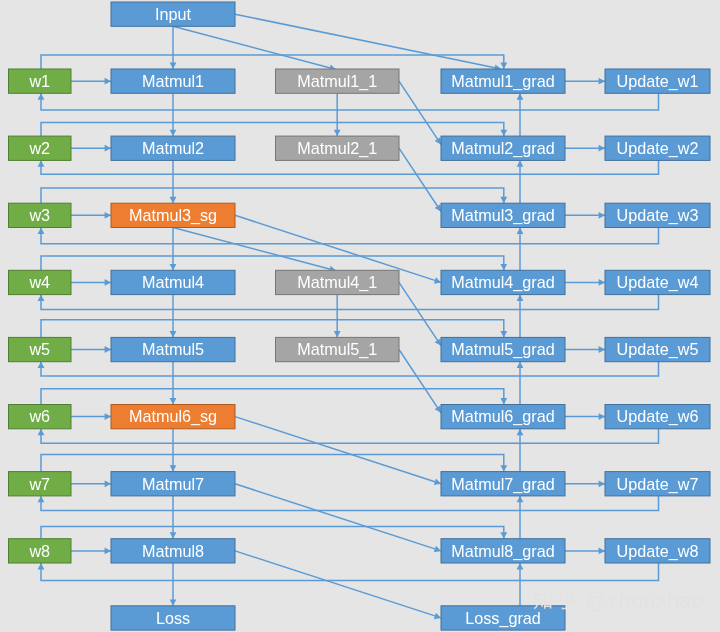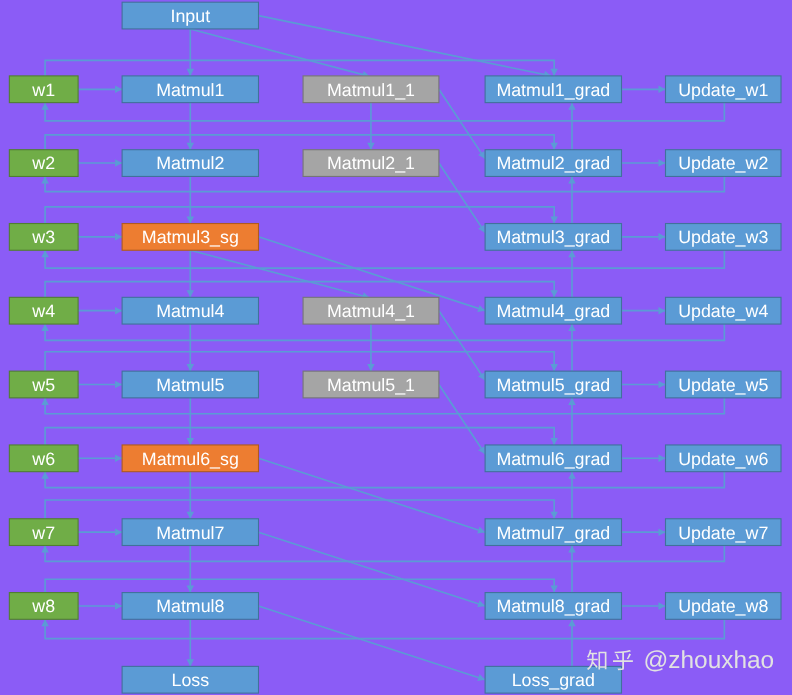--- a/index.html
+++ b/index.html
@@ -1,19 +1,19 @@
 <!DOCTYPE html>
 <html><head>
 <meta charset="utf-8">
 <title>Backpropagation computational graph</title>
 <style>
   html, body { margin:0; padding:0; background:#ffffff; }
   body { width:720px; height:632px; overflow:hidden;
          font-family:"Liberation Sans", sans-serif; }
-  #canvas { position:relative; width:720px; height:632px; background:#8b5cf6;
+  #canvas { position:relative; width:720px; height:632px; background:#e5e5e5;
             overflow:hidden; }
   #graph { position:absolute; left:0; top:0; display:block; }
   .node-label { font-family:"Liberation Sans", sans-serif; font-size:16.2px;
                 fill:#ffffff; text-anchor:middle; }
   .wm-latin { font-family:"Liberation Sans", sans-serif; }
   .edge-line { fill:none; stroke-linejoin:miter; stroke-linecap:butt; }
 </style>
 </head>
 <body>
 

